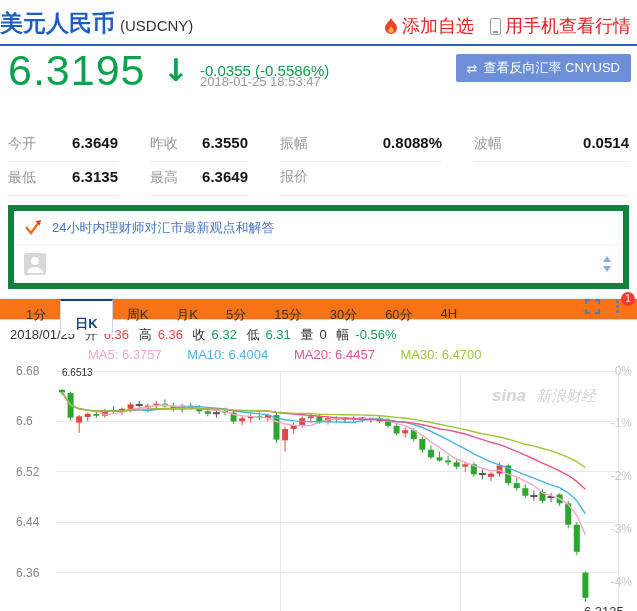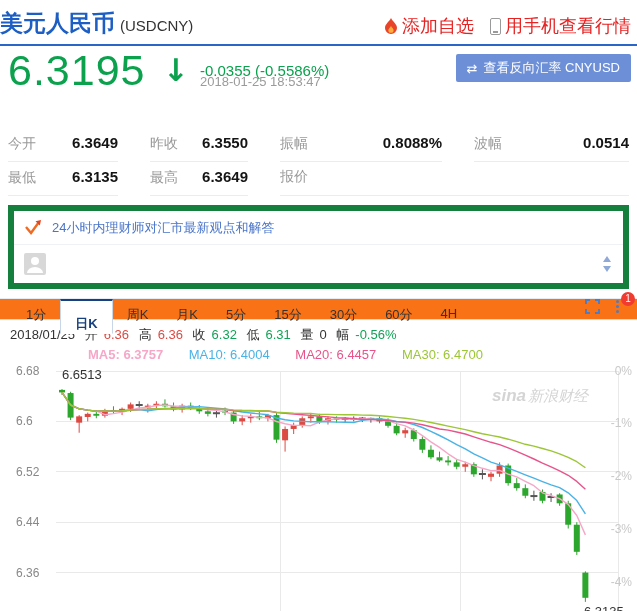--- a/index.html
+++ b/index.html
@@ -48,30 +48,30 @@
   .dots{display:flex;flex-direction:column;gap:2px;}
   .dots i{width:3px;height:3px;background:#4a7cc9;border-radius:50%;}
   .badge{position:absolute;top:-8px;left:5px;min-width:14px;height:14px;background:#f03b30;color:#fff;
          font-size:10px;line-height:14px;text-align:center;border-radius:8px;}
   
   .ohlcbar{padding:6px 0 0 10px;font-size:13px;color:#333;white-space:nowrap;}
   .ohlcbar span{margin-right:6px;}
   .red{color:#dc4b43;} .grn{color:#12a257;}
   .mabar{padding:3px 0 0 88px;font-size:13px;white-space:nowrap;}
   .mabar span{margin-right:22px;}
-  .ma5{color:#f6a7c7;font-weight:bold;} .ma10{color:#4ab3e6;} .ma20{color:#e8548a;} .ma30{color:#9cc636;}
+  .ma5{color:#f6a7c7;} .ma10{color:#4ab3e6;} .ma20{color:#e8548a;} .ma30{color:#9cc636;}
   
   .chart{position:relative;height:265px;margin-top:2px;}
   .chart svg{position:absolute;left:0;top:0;}
   .ylab{position:absolute;left:16px;width:36px;font-size:12px;color:#888;}
   .plab{position:absolute;left:592px;width:40px;text-align:right;font-size:12px;color:#c9c9c9;}
-  .hilab{position:absolute;left:62px;top:3px;font-size:13px;color:#333;}
+  .hilab{position:absolute;left:62px;top:3px;font-size:10px;color:#333;}
   .lolab{position:absolute;left:584px;top:240px;font-size:13px;color:#333;}
   .wmark{position:absolute;left:492px;top:22px;color:#d4d4d4;font-size:15px;font-style:italic;white-space:nowrap;}
-  .wmark b{font-size:17px;margin-right:2px;}
+  .wmark b{font-size:17px;margin-right:10px;}
 </style>
 </head>
 <body>
 
 <div class="header">
   <div class="title">
     <span>美元人民币</span><span class="symbol">(USDCNY)</span>
   </div>
   <div class="header-links">
     <span class="hlink">

